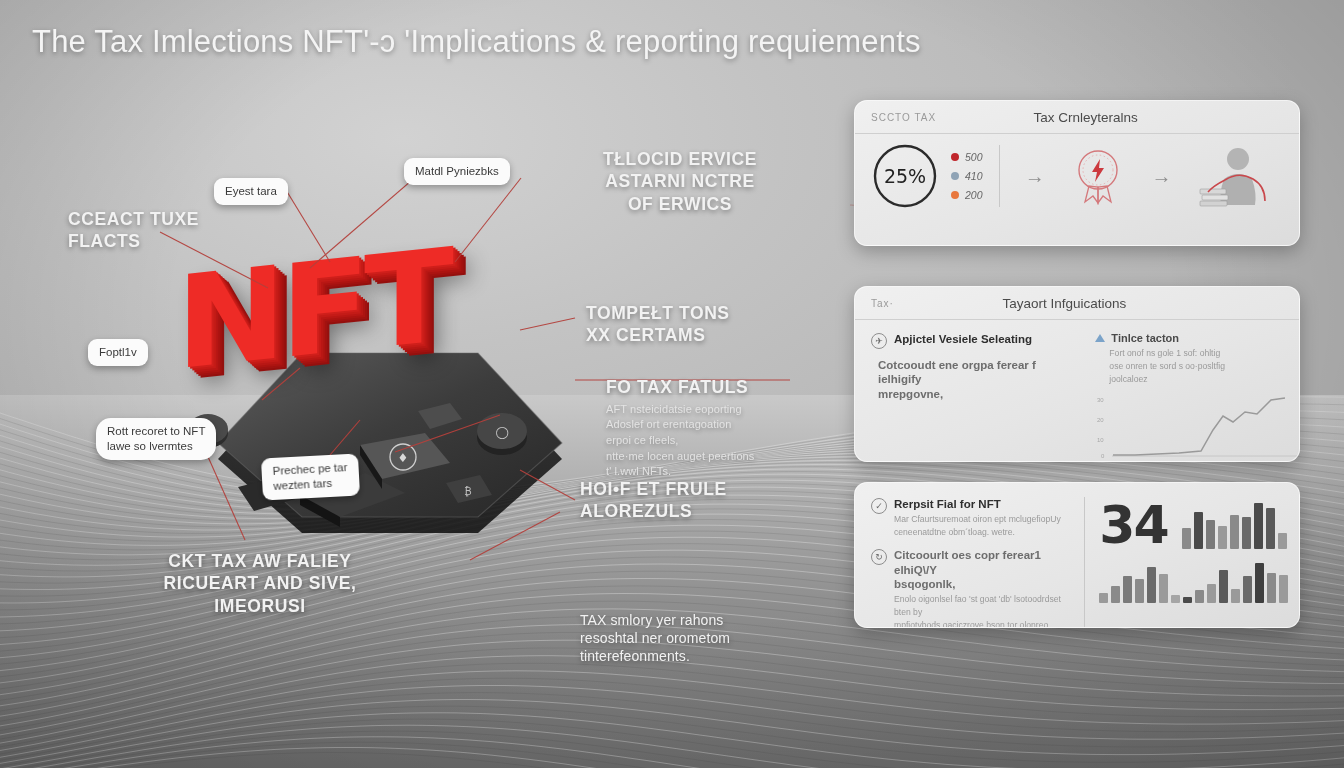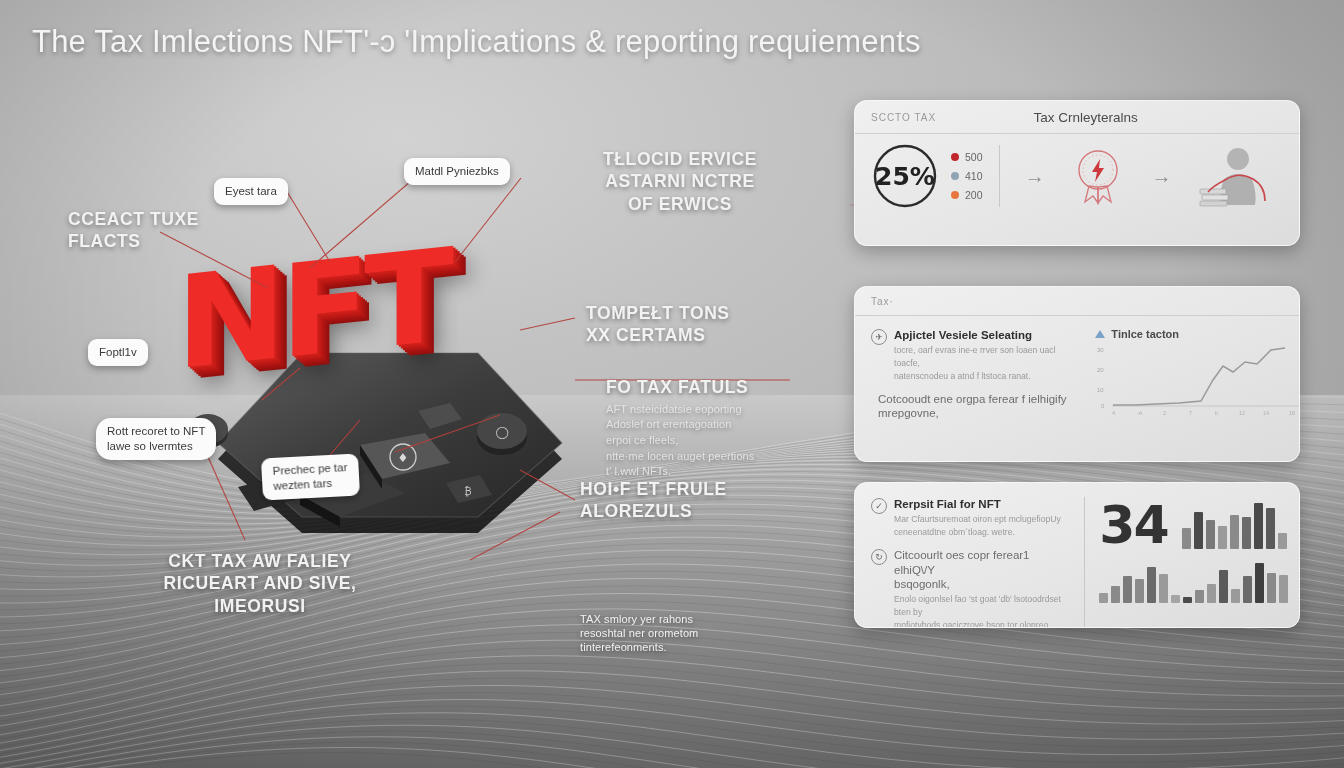--- a/index.html
+++ b/index.html
@@ -102,43 +102,43 @@
   .card-eyebrow { font-size:10px; color:#9a9a9a; letter-spacing:1px; flex:0 0 auto; }
   .card-title { flex:1; text-align:center; font-size:13.5px; color:#4b4b4b; margin-right:48px; }
   .card-body { padding:12px 16px; display:flex; }
 
   
   #card-overview { left:854px; top:100px; width:446px; height:146px; }
   .donut-wrap { display:flex; align-items:center; gap:12px; flex:0 0 auto; }
   .donut { position:relative; width:68px; height:68px; }
   .donut-label {
     position:absolute; inset:0; display:flex; align-items:center; justify-content:center;
-    font-size:25px; font-weight:700; color:#222; font-family:"DejaVu Sans", sans-serif;
+    font-size:19px; font-weight:400; color:#222; font-family:"DejaVu Sans", sans-serif;
   }
   .legend { display:flex; flex-direction:column; gap:7px; }
-  .legend-row { display:flex; align-items:center; gap:6px; font-size:10.5px; color:#666; }
+  .legend-row { display:flex; align-items:center; gap:6px; font-size:10.5px; color:#666;font-style:italic; }
   .dot { width:8px; height:8px; border-radius:50%; display:inline-block; }
   .flow {
     flex:1; display:flex; align-items:center; justify-content:space-around;
     border-left:1px solid #c8c8c8; margin-left:16px; padding-left:12px;
   }
   .arrow { color:#8e8e8e; font-size:20px; }
 
   
   #card-reporting { left:854px; top:286px; width:446px; height:176px; }
   .col-left { flex:0 0 53%; padding-right:10px; }
   .col-right { flex:1; padding-left:6px; }
   .bullet { display:flex; gap:7px; margin-bottom:9px; }
   .bullet-ico {
     flex:0 0 auto; width:16px; height:16px; border-radius:50%;
     border:1px solid #8d8d8d; color:#6a6a6a;
     display:flex; align-items:center; justify-content:center; font-size:9px; margin-top:1px;
   }
   .bullet-h { font-size:11.5px; font-weight:700; color:#2e2e2e; line-height:1.25; }
-  .bullet-h.light { font-weight:400; color:#6d6d6d; }
+  .bullet-h.light { font-weight:700; color:#6d6d6d; }
   .bullet-p { font-size:8.6px; color:#9a9a9a; line-height:1.5; margin-top:2px; }
   .mini-head { display:flex; align-items:center; gap:6px; font-size:11px; font-weight:700; color:#4a4a4a; }
   .tri { width:0;height:0;border-left:5px solid transparent;border-right:5px solid transparent; }
 
   
   #card-filing { left:854px; top:482px; width:446px; height:146px; }
   .bignum {
     font-size:52px; font-weight:700; color:#333; font-family:"DejaVu Sans", sans-serif;
     line-height:.9; letter-spacing:-2px;
   }
@@ -334,21 +334,21 @@
 t' l.wwl NFTs.</span>
   </div>
 
   <div class="ftext" style="left:580px; top:478px;">HOI•F ET FRULE
 ALOREZULS</div>
 
   <div class="ftext ctr" style="left:110px; top:550px; width:300px;">CKT TAX AW FALIEY
 RICUEART AND SIVE,
 IMEORUSI</div>
 
-  <div class="ftext" style="left:580px; top:612px; width:250px; font-weight:400; font-size:11px; letter-spacing:.1px;">TAX smlory yer rahons
+  <div class="ftext" style="left:580px; top:612px; width:250px; font-weight:400; font-size:14px; letter-spacing:.1px;">TAX smlory yer rahons
 resoshtal ner orometom
 tinterefeonments.</div>
 
   <div class="card" id="card-overview">
     <div class="card-head">
       <span class="card-eyebrow">SCCTO TAX</span>
       <span class="card-title">Tax Crnleyteralns</span>
     </div>
     <div class="card-body" style="align-items:center; padding-top:8px;">
 
@@ -394,46 +394,48 @@
           <path d="M27,35 q14,-9 28,-1 q12,7 12,22" fill="none" stroke="#c9484c" stroke-width="1.6"></path>
           <path d="M27,35 q-12,6 -17,12" fill="none" stroke="#c9484c" stroke-width="1.6"></path>
         </svg>
       </div>
     </div>
   </div>
 
   <div class="card" id="card-reporting">
     <div class="card-head">
       <span class="card-eyebrow">Tax·</span>
+      <span class="card-title">Tayaort Infguications</span>
     </div>
     <div class="card-body">
 
       <div class="col-left">
         <div class="bullet">
           <span class="bullet-ico">✈</span>
           <div>
             <div class="bullet-h">Apjictel Vesiele Seleating</div>
-            <div class="bullet-p" style="white-space:pre-line">tocre, oarf evras ine-e rrver son loaen uacl toacfe,
-natenscnodeu a atnd f ltstoca ranat.</div>
           </div>
         </div>
         <div class="bullet">
           <span class="bullet-ico" style="border:none; width:0"></span>
           <div>
             <div class="bullet-h light" style="white-space:pre-line">Cotcooudt ene orgpa ferear f ielhigify
 mrepgovne,</div>
           </div>
         </div>
       </div>
 
       <div class="col-right">
         <div class="mini-head">
           <span class="tri" style="border-bottom:8px solid #7ba3c9;"></span>
           <span>Tinlce tacton</span>
         </div>
+        <div class="bullet-p" style="white-space:pre-line; margin:3px 0 4px 14px;">Fort onof ns gole 1 sof: ohltig
+ose onren te sord s oo·posltfig
+joolcaloez</div>
         <svg width="215" height="78" viewBox="0 0 215 78">
           <g font-size="6" fill="#a8a8a8" font-family="Liberation Sans, sans-serif">
             <text x="2" y="12">30</text>
               <text x="2" y="32">20</text>
             <text x="2" y="52">10</text>
               <text x="6" y="68">0</text>
           </g>
           <line x1="17" y1="66" x2="210" y2="66" stroke="#c4c4c4" stroke-width="0.9"></line>
           <polyline points="18,65 40,65 62,64 84,63 106,61 118,40 128,26 138,32 150,22 162,24 176,10 190,8" fill="none" stroke="#9a9a9a" stroke-width="1.5"></polyline>
           <g font-size="5.5" fill="#b0b0b0" font-family="Liberation Sans, sans-serif">

